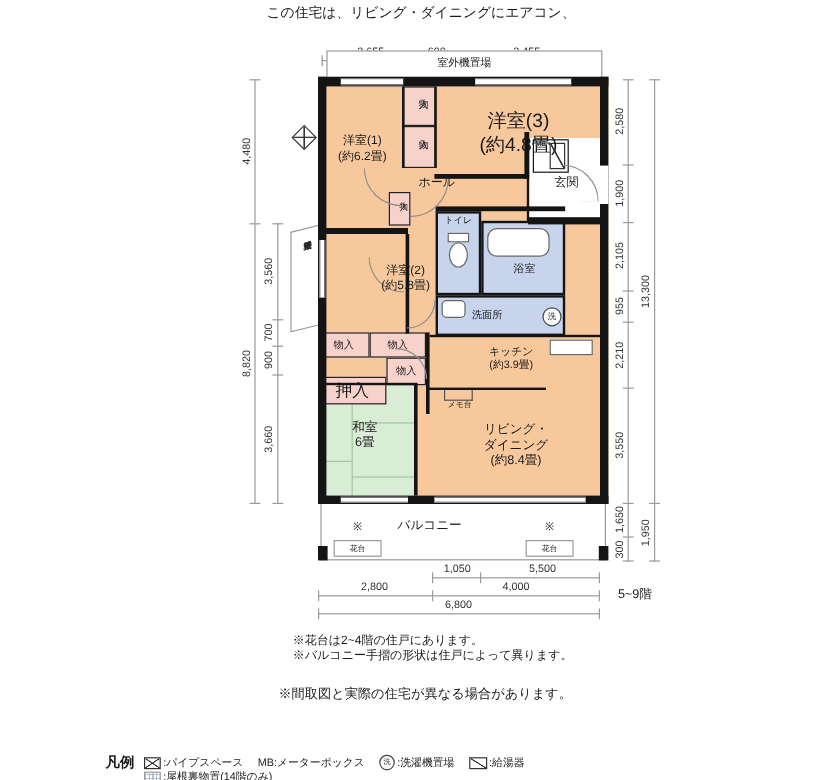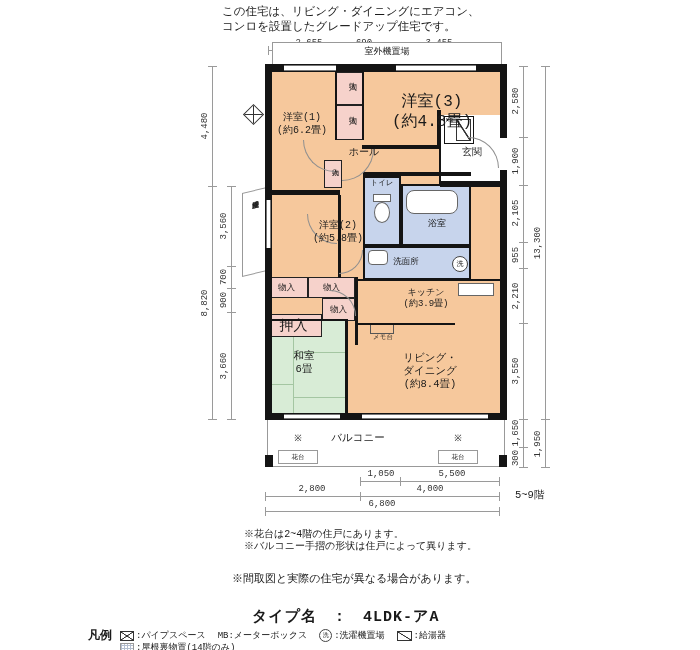--- a/index.html
+++ b/index.html
@@ -1,17 +1,17 @@
 <!DOCTYPE html>
 <html><head>
 <meta charset="utf-8">
 <style>
   html,body{margin:0;padding:0;background:#fff;}
   #stage{position:relative;width:700px;height:650px;background:#fff;overflow:hidden;
-         font-family:Liberation Mono, monospace;color:#1a1a1a;}
+         font-family:Liberation Sans, sans-serif;color:#1a1a1a;}
   .abs{position:absolute;}
   .wall{position:absolute;background:#141414;}
   .room{position:absolute;}
   .orange{background:#f6c89c;}
   .pink{background:#f6d2cb;border:1px solid #222;box-sizing:border-box;}
   .blue{background:#c7d4ec;border:2px solid #141414;box-sizing:border-box;}
   .green{background:#d8ecd6;}
   .lbl{position:absolute;color:#1a1a1a;text-align:center;line-height:1.25;white-space:nowrap;transform:translateX(-50%);}
   .vtext{writing-mode:vertical-rl;text-orientation:upright;transform:none;}
   .vdim{position:absolute;font-size:9px;color:#333;white-space:nowrap;transform:translate(-50%,-50%) rotate(-90deg);}
@@ -38,21 +38,20 @@
   .legendrow{position:absolute;font-size:9px;white-space:nowrap;display:flex;align-items:center;gap:2px;}
   .tat{position:absolute;background:#a4c6a2;}
 </style>
 </head>
 <body>
 
 <div id="stage">
 
   <div class="abs" style="left:222px;top:4px;font-size:11.5px;line-height:15px;">
     <div>この住宅は、リビング・ダイニングにエアコン、</div>
-    <div>コンロを設置したグレードアップ住宅です。</div>
   </div>
 
   <div class="dline" style="left:268px;top:50px;width:232px;height:1px;"></div>
   <div class="tick" style="left:268px;top:46px;width:1px;height:9px;"></div>
   <div class="tick" style="left:350px;top:46px;width:1px;height:9px;"></div>
   <div class="tick" style="left:378px;top:46px;width:1px;height:9px;"></div>
   <div class="tick" style="left:499px;top:46px;width:1px;height:9px;"></div>
   <div class="hdim" style="left:309px;top:38px;">2,655</div>
   <div class="hdim" style="left:364px;top:38px;">690</div>
   <div class="hdim" style="left:439px;top:38px;">3,455</div>
@@ -259,25 +258,20 @@
   <div class="abs" style="left:438px;top:450px;width:40px;height:14px;border:1px solid #999;box-sizing:border-box;font-size:6.5px;display:flex;align-items:center;justify-content:center;background:#fff;">
       <span>花台</span>
     </div>
   <div class="wall" style="left:265px;top:455px;width:8px;height:12px;"></div>
   <div class="wall" style="left:499px;top:455px;width:8px;height:12px;"></div>
 
   <div class="note" style="left:244px;top:500px;margin-top:27px;">※花台は2~4階の住戸にあります。</div>
   <div class="note" style="left:244px;top:539px;">※バルコニー手摺の形状は住戸によって異ります。</div>
   <div class="note" style="left:232px;top:571px;font-size:11px;">※間取図と実際の住宅が異なる場合があります。</div>
 
-  <div class="abs" style="left:252px;top:607px;font-size:15px;font-weight:bold;letter-spacing:1px;white-space:nowrap;">
-    <span>タイプ名</span>
-    <span style="margin:0 8px;">:</span>
-    <span>4LDK-アA</span>
-  </div>
 
   <div class="abs" style="left:88px;top:627px;font-size:12px;font-weight:bold;">凡例</div>
   <div class="legendrow" style="left:120px;top:629px;">
     <span class="xbox" style="display:inline-block;width:12px;height:8px;"></span>
     <span>:パイプスペース</span>
     <span style="width:8px;"></span>
     <span>MB:メーターボックス</span>
     <span style="width:8px;"></span>
     <span class="washcircle" style="width:11px;height:11px;font-size:6px;">
         <span>洗</span>

